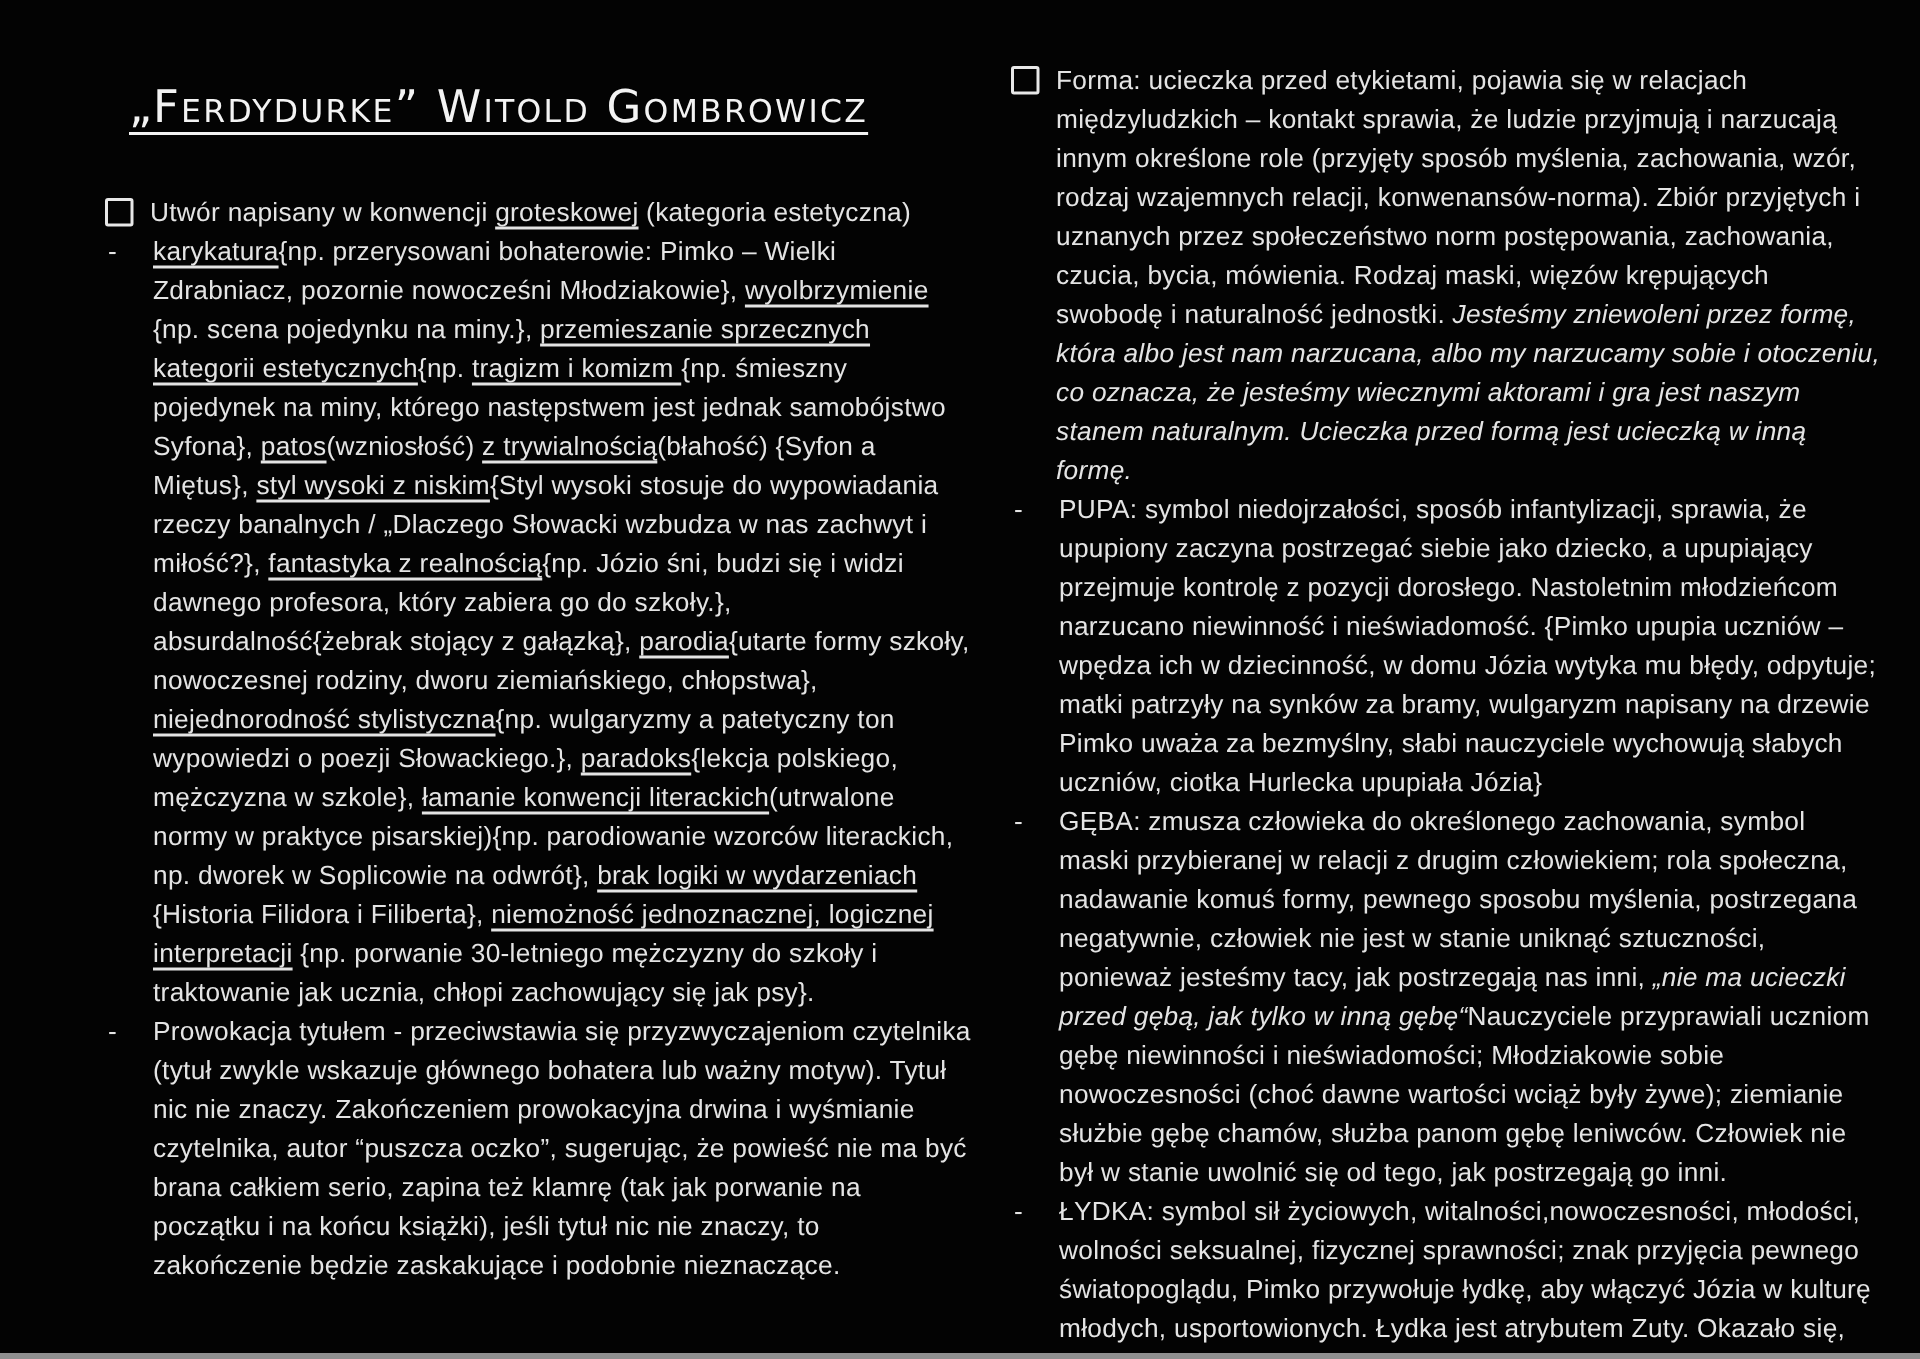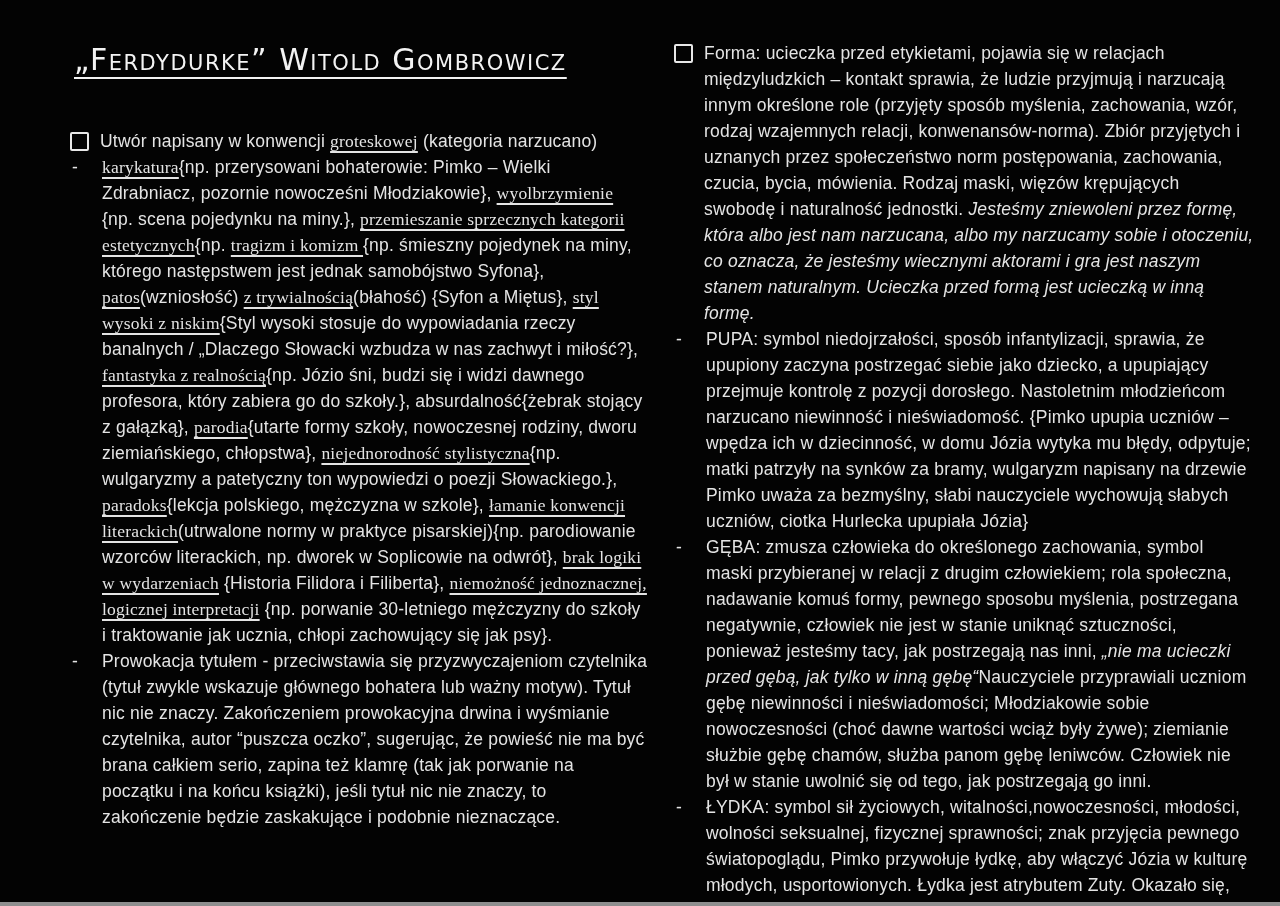--- a/index.html
+++ b/index.html
@@ -13,21 +13,21 @@
     height: 906px;
     background: #030303;
     overflow: hidden;
     font-family: "Liberation Sans", "DejaVu Sans", sans-serif;
     color: #e4e4e4;
   }
   .title {
     position: absolute;
     left: 74px;
     top: 42px;
-    margin: 0;
+    margin: 12px;
     font-family: "DejaVu Sans", "Liberation Sans", sans-serif;
     font-variant: small-caps;
     font-weight: 500;
     font-size: 30px;
     letter-spacing: 1.5px;
     color: #f3f3f3;
     text-decoration: underline;
     text-underline-offset: 7px;
     text-decoration-thickness: 2px;
     white-space: nowrap;
@@ -61,21 +61,20 @@
     padding-left: 2px;
   }
   .body {
     flex: 1 1 auto;
     min-width: 0;
   }
   .body span.u {
     text-decoration: underline;
     text-underline-offset: 3.5px;
     text-decoration-thickness: 1.5px;
-    font-family: Liberation Serif, serif;
   }
   .body span.i {
     font-style: italic;
   }
   .bottom-bar {
     position: absolute;
     left: 0;
     bottom: 0;
     width: 100%;
     height: 4px;
@@ -83,21 +82,21 @@
   }
 </style>
 </head>
 <body>
 
 <div class="page">
   <h1 class="title">„Ferdydurke” Witold Gombrowicz</h1>
   <div class="col col-left">
       <div class="item">
         <span class="marker checkbox"></span>
-        <span class="body"><span>Utwór napisany w konwencji </span><span class="u">groteskowej</span><span> (kategoria narzucano)</span></span>
+        <span class="body"><span>Utwór napisany w konwencji </span><span class="u">groteskowej</span><span> (kategoria estetyczna)</span></span>
       </div>
       <div class="item">
         <span class="marker dash">-</span>
         <span class="body"><span class="u">karykatura</span><span>{np. przerysowani bohaterowie: Pimko – Wielki Zdrabniacz, pozornie nowocześni Młodziakowie}, </span><span class="u">wyolbrzymienie </span><span>{np. scena pojedynku na miny.}, </span><span class="u">przemieszanie sprzecznych kategorii estetycznych</span><span>{np. </span><span class="u">tragizm i komizm </span><span>{np. śmieszny pojedynek na miny, którego następstwem jest jednak samobójstwo Syfona}, </span><span class="u">patos</span><span>(wzniosłość) </span><span class="u">z trywialnością</span><span>(błahość) {Syfon a Miętus}, </span><span class="u">styl wysoki z niskim</span><span>{Styl wysoki stosuje do wypowiadania rzeczy banalnych / „Dlaczego Słowacki wzbudza w nas zachwyt i miłość?}, </span><span class="u">fantastyka z realnością</span><span>{np. Józio śni, budzi się i widzi dawnego profesora, który zabiera go do szkoły.}, absurdalność{żebrak stojący z gałązką}, </span><span class="u">parodia</span><span>{utarte formy szkoły, nowoczesnej rodziny, dworu ziemiańskiego, chłopstwa}, </span><span class="u">niejednorodność stylistyczna</span><span>{np. wulgaryzmy a patetyczny ton wypowiedzi o poezji Słowackiego.}, </span><span class="u">paradoks</span><span>{lekcja polskiego, mężczyzna w szkole}, </span><span class="u">łamanie konwencji literackich</span><span>(utrwalone normy w praktyce pisarskiej){np. parodiowanie wzorców literackich, np. dworek w Soplicowie na odwrót}, </span><span class="u">brak logiki w wydarzeniach</span><span> {Historia Filidora i Filiberta}, </span><span class="u">niemożność jednoznacznej, logicznej interpretacji</span><span> {np. porwanie 30-letniego mężczyzny do szkoły i traktowanie jak ucznia, chłopi zachowujący się jak psy}.</span></span>
       </div>
       <div class="item">
         <span class="marker dash">-</span>
         <span class="body"><span>Prowokacja tytułem - przeciwstawia się przyzwyczajeniom czytelnika (tytuł zwykle wskazuje głównego bohatera lub ważny motyw). Tytuł nic nie znaczy. Zakończeniem prowokacyjna drwina i wyśmianie czytelnika, autor “puszcza oczko”, sugerując, że powieść nie ma być brana całkiem serio, zapina też klamrę (tak jak porwanie na początku i na końcu książki), jeśli tytuł nic nie znaczy, to zakończenie będzie zaskakujące i podobnie nieznaczące.</span></span>
       </div>
     </div>

